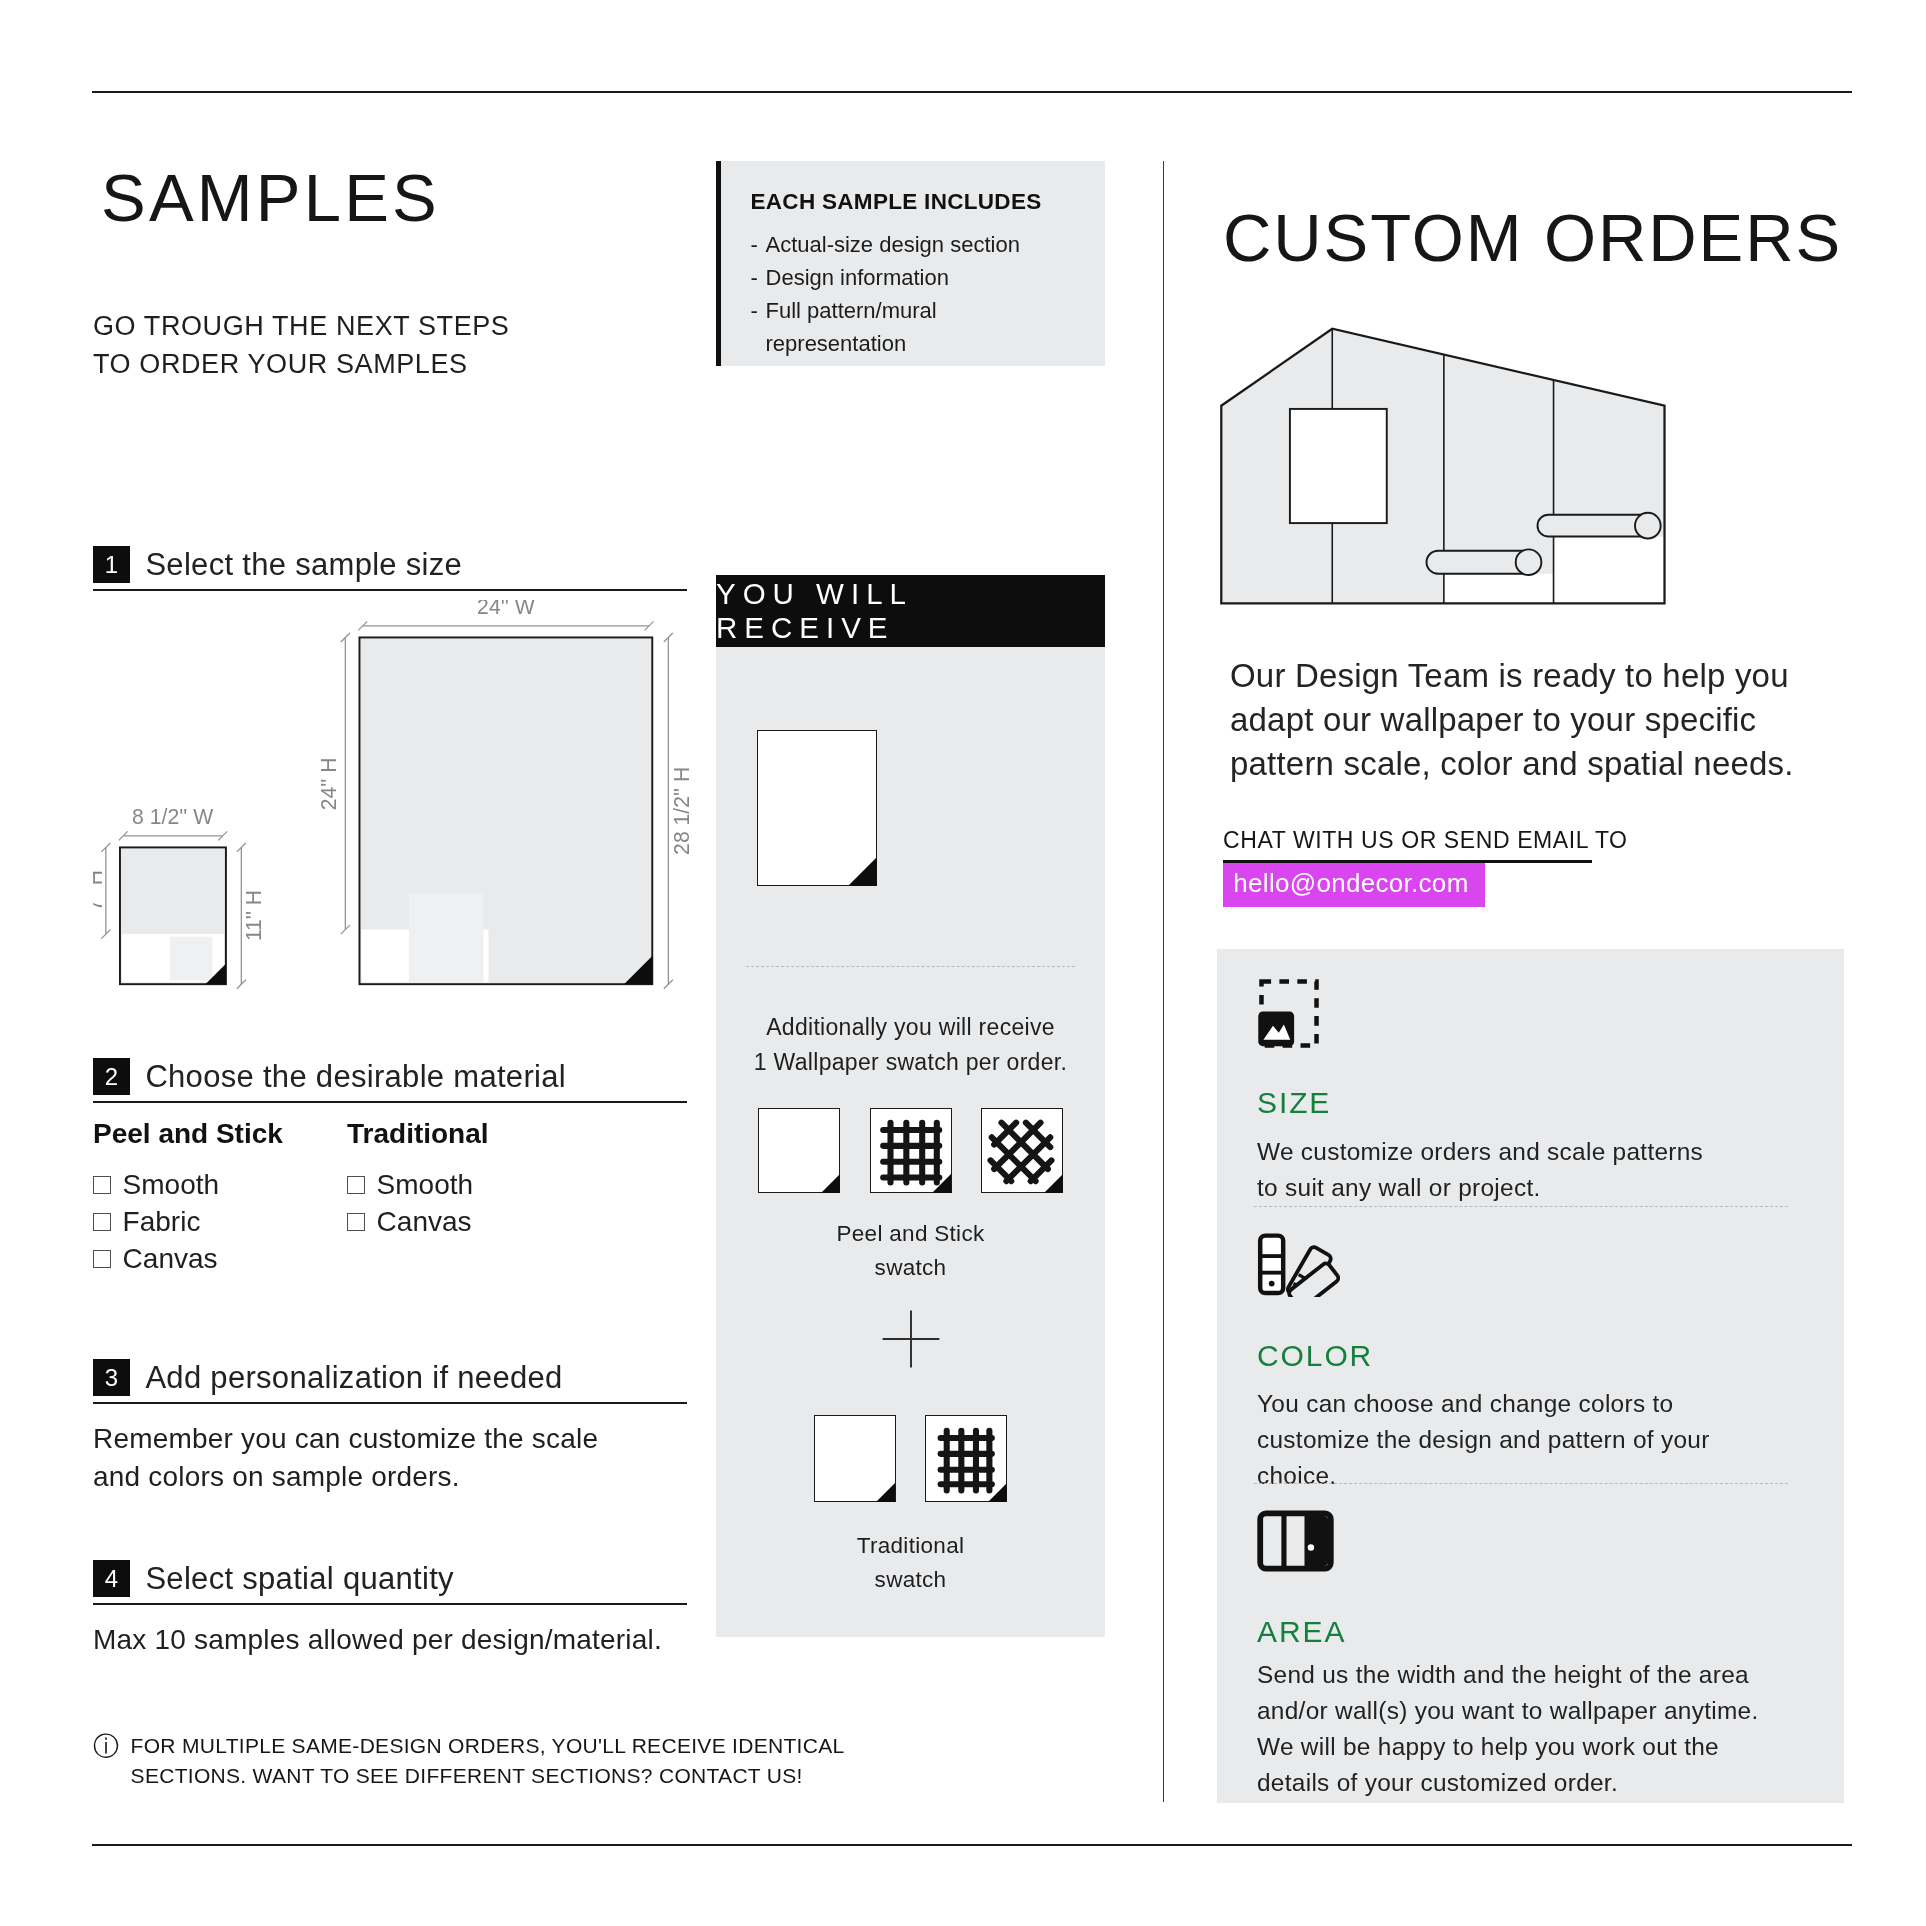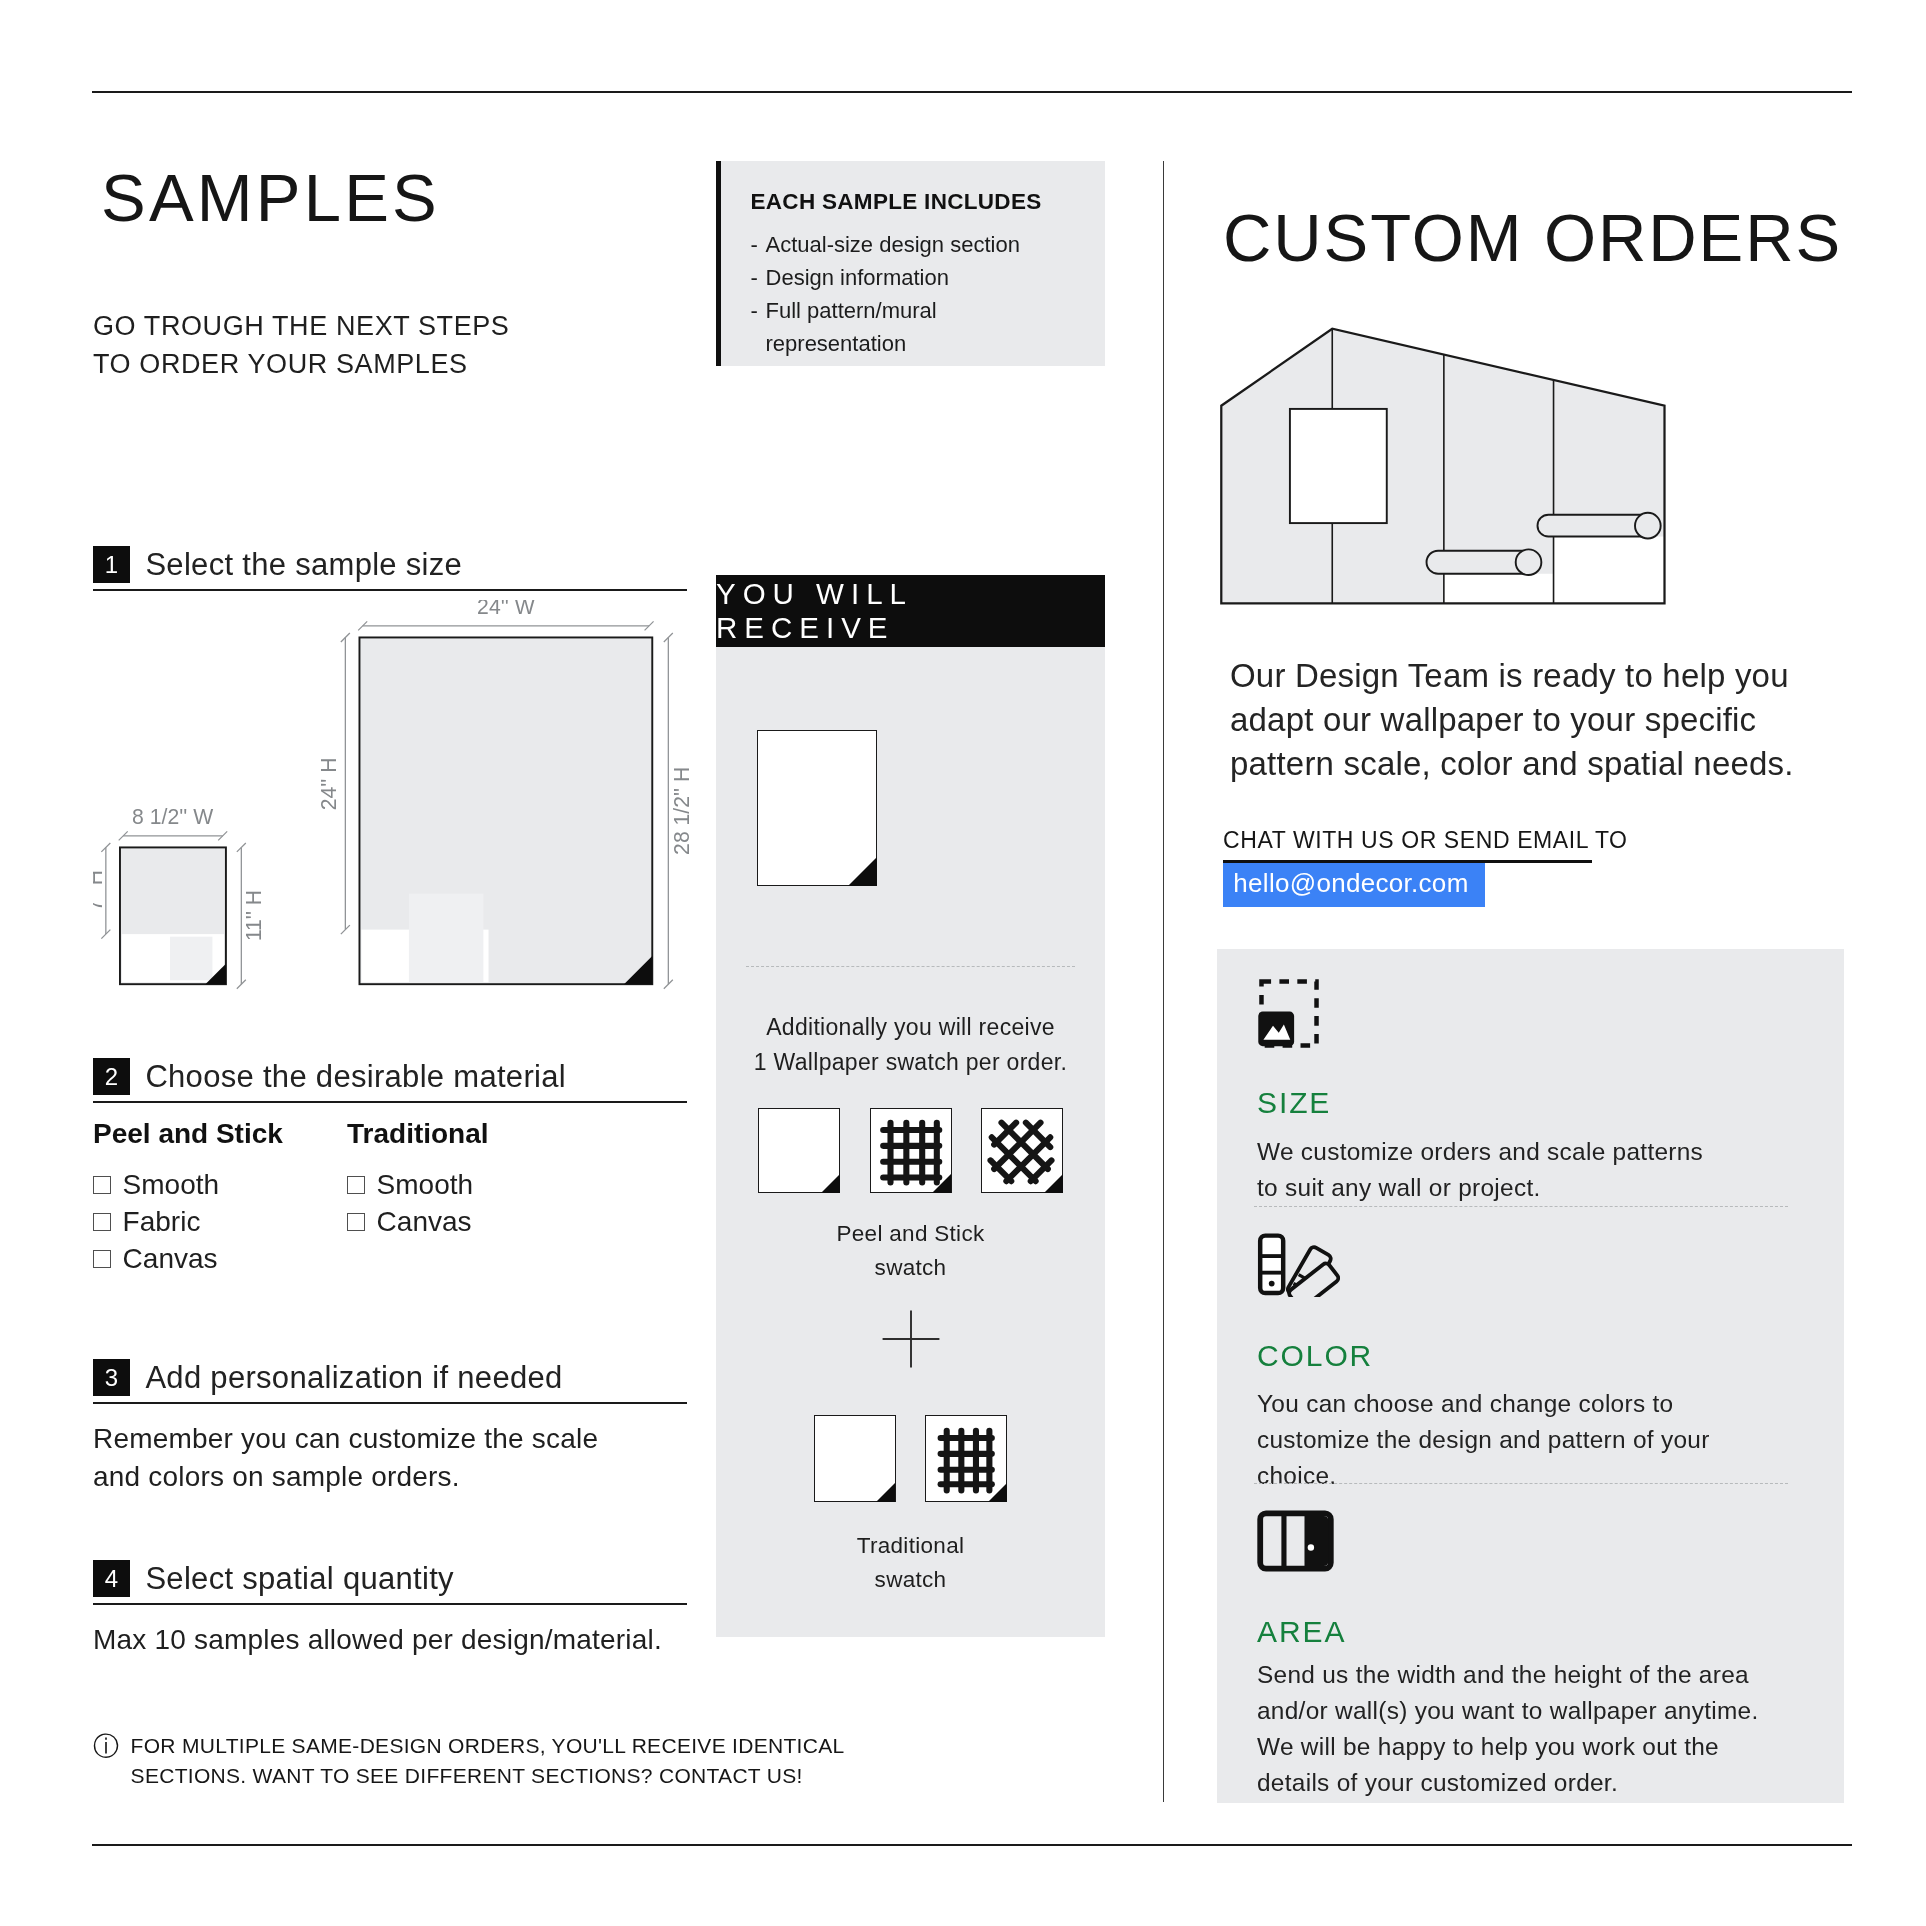--- a/index.html
+++ b/index.html
@@ -36,21 +36,21 @@
         border-left:19px solid transparent;border-bottom:19px solid #0d0d0d;}
   .mid-text{font-size:22px;line-height:1.47;letter-spacing:0.2px;color:#1e1e1e;}
   .center-text{text-align:center;width:100%;}
   .add-text{font-size:23px;line-height:1.5;letter-spacing:0.3px;color:#1e1e1e;}
   .swatch-row{display:flex;justify-content:center;gap:29.5px;width:100%;}
   .swatch{width:82px;height:85px;background:#ffffff;border:1.9px solid #1a1a1a;position:relative;box-sizing:border-box;}
   .swatch-label{font-size:22.5px;line-height:1.5;letter-spacing:0.3px;color:#1e1e1e;}
   .dashed{border-top:1.9px dashed #b7babc;height:0;}
   .custom-intro{font-size:33px;line-height:1.33;letter-spacing:0.2px;color:#242424;margin-left:7px;}
   .chat-label{font-size:23px;letter-spacing:0.6px;color:#161616;}
-  .email-badge{display:inline-block;background:#3b82f6;color:#ffffff;font-size:26px;
+  .email-badge{display:inline-block;background:#d946ef;color:#ffffff;font-size:26px;
                padding:5.1px 16.7px 7.7px 10.3px;letter-spacing:0.3px;}
   .sec-head{font-size:30px;letter-spacing:1.9px;color:#15803d;}
   .sec-text{font-size:24.4px;line-height:1.48;letter-spacing:0.3px;color:#222222;}
   svg{display:block;}
 </style>
 </head>
 <body>
 
 <div class="canvas">
 

